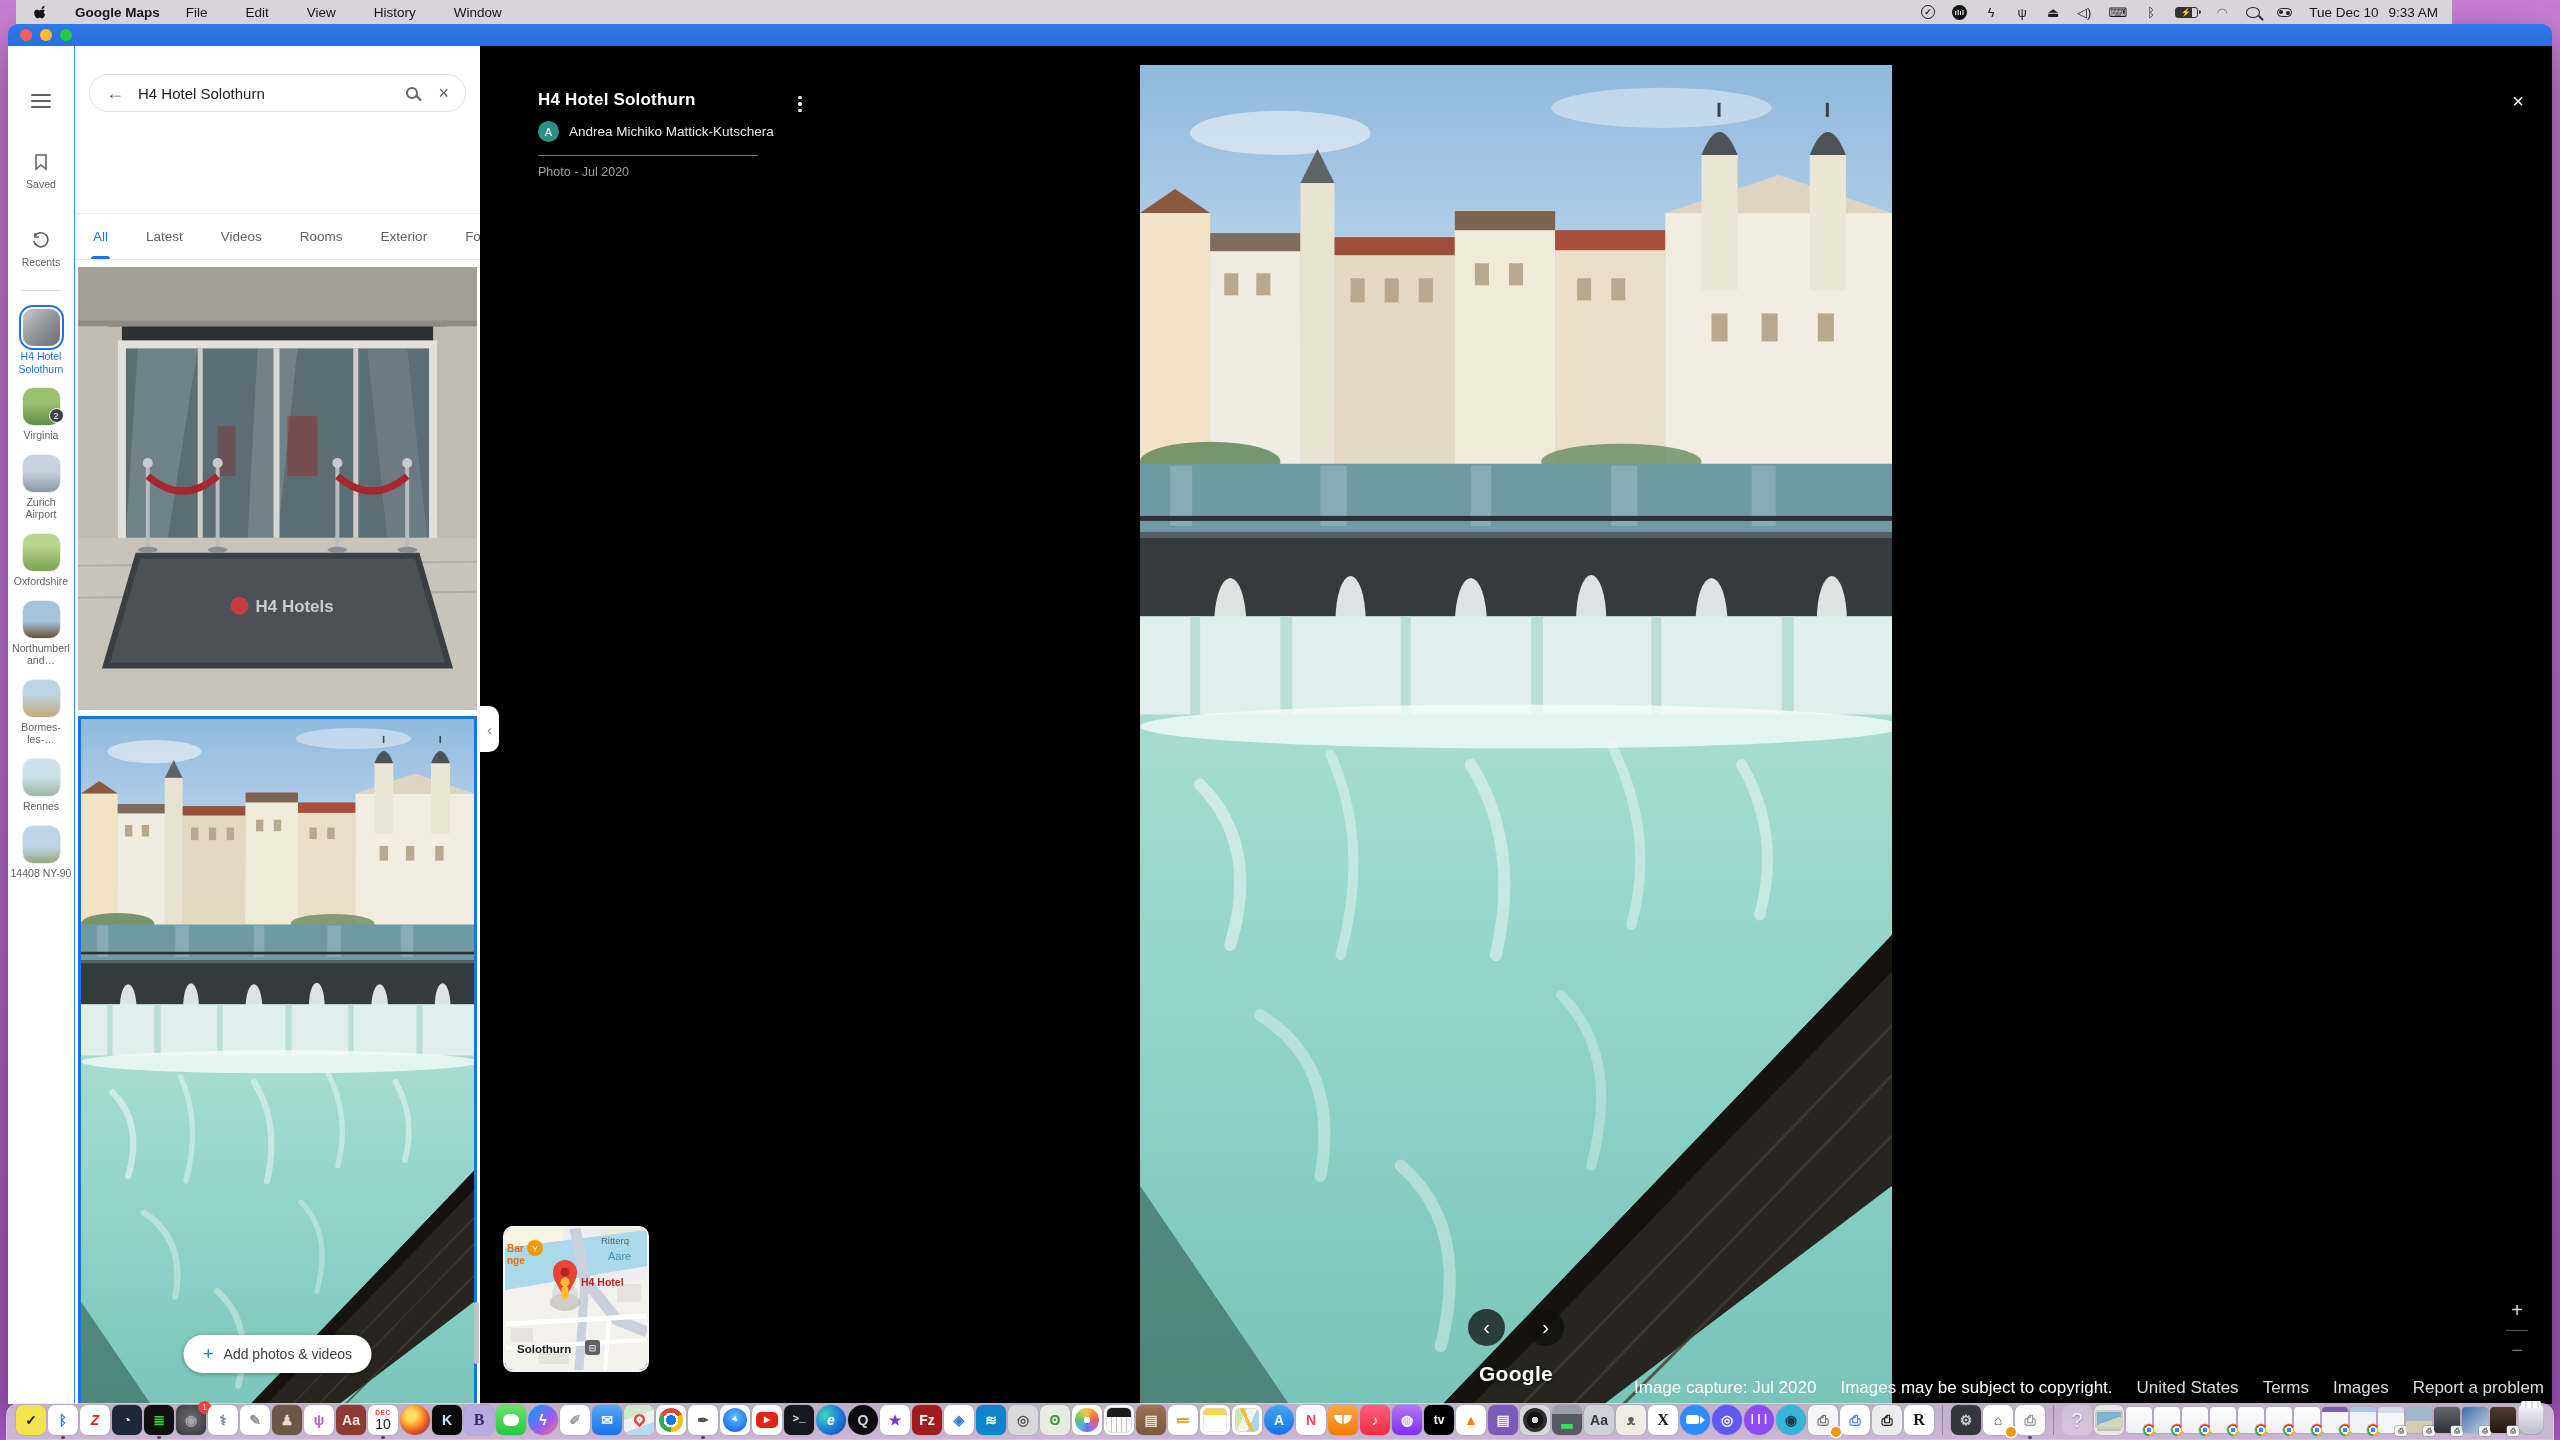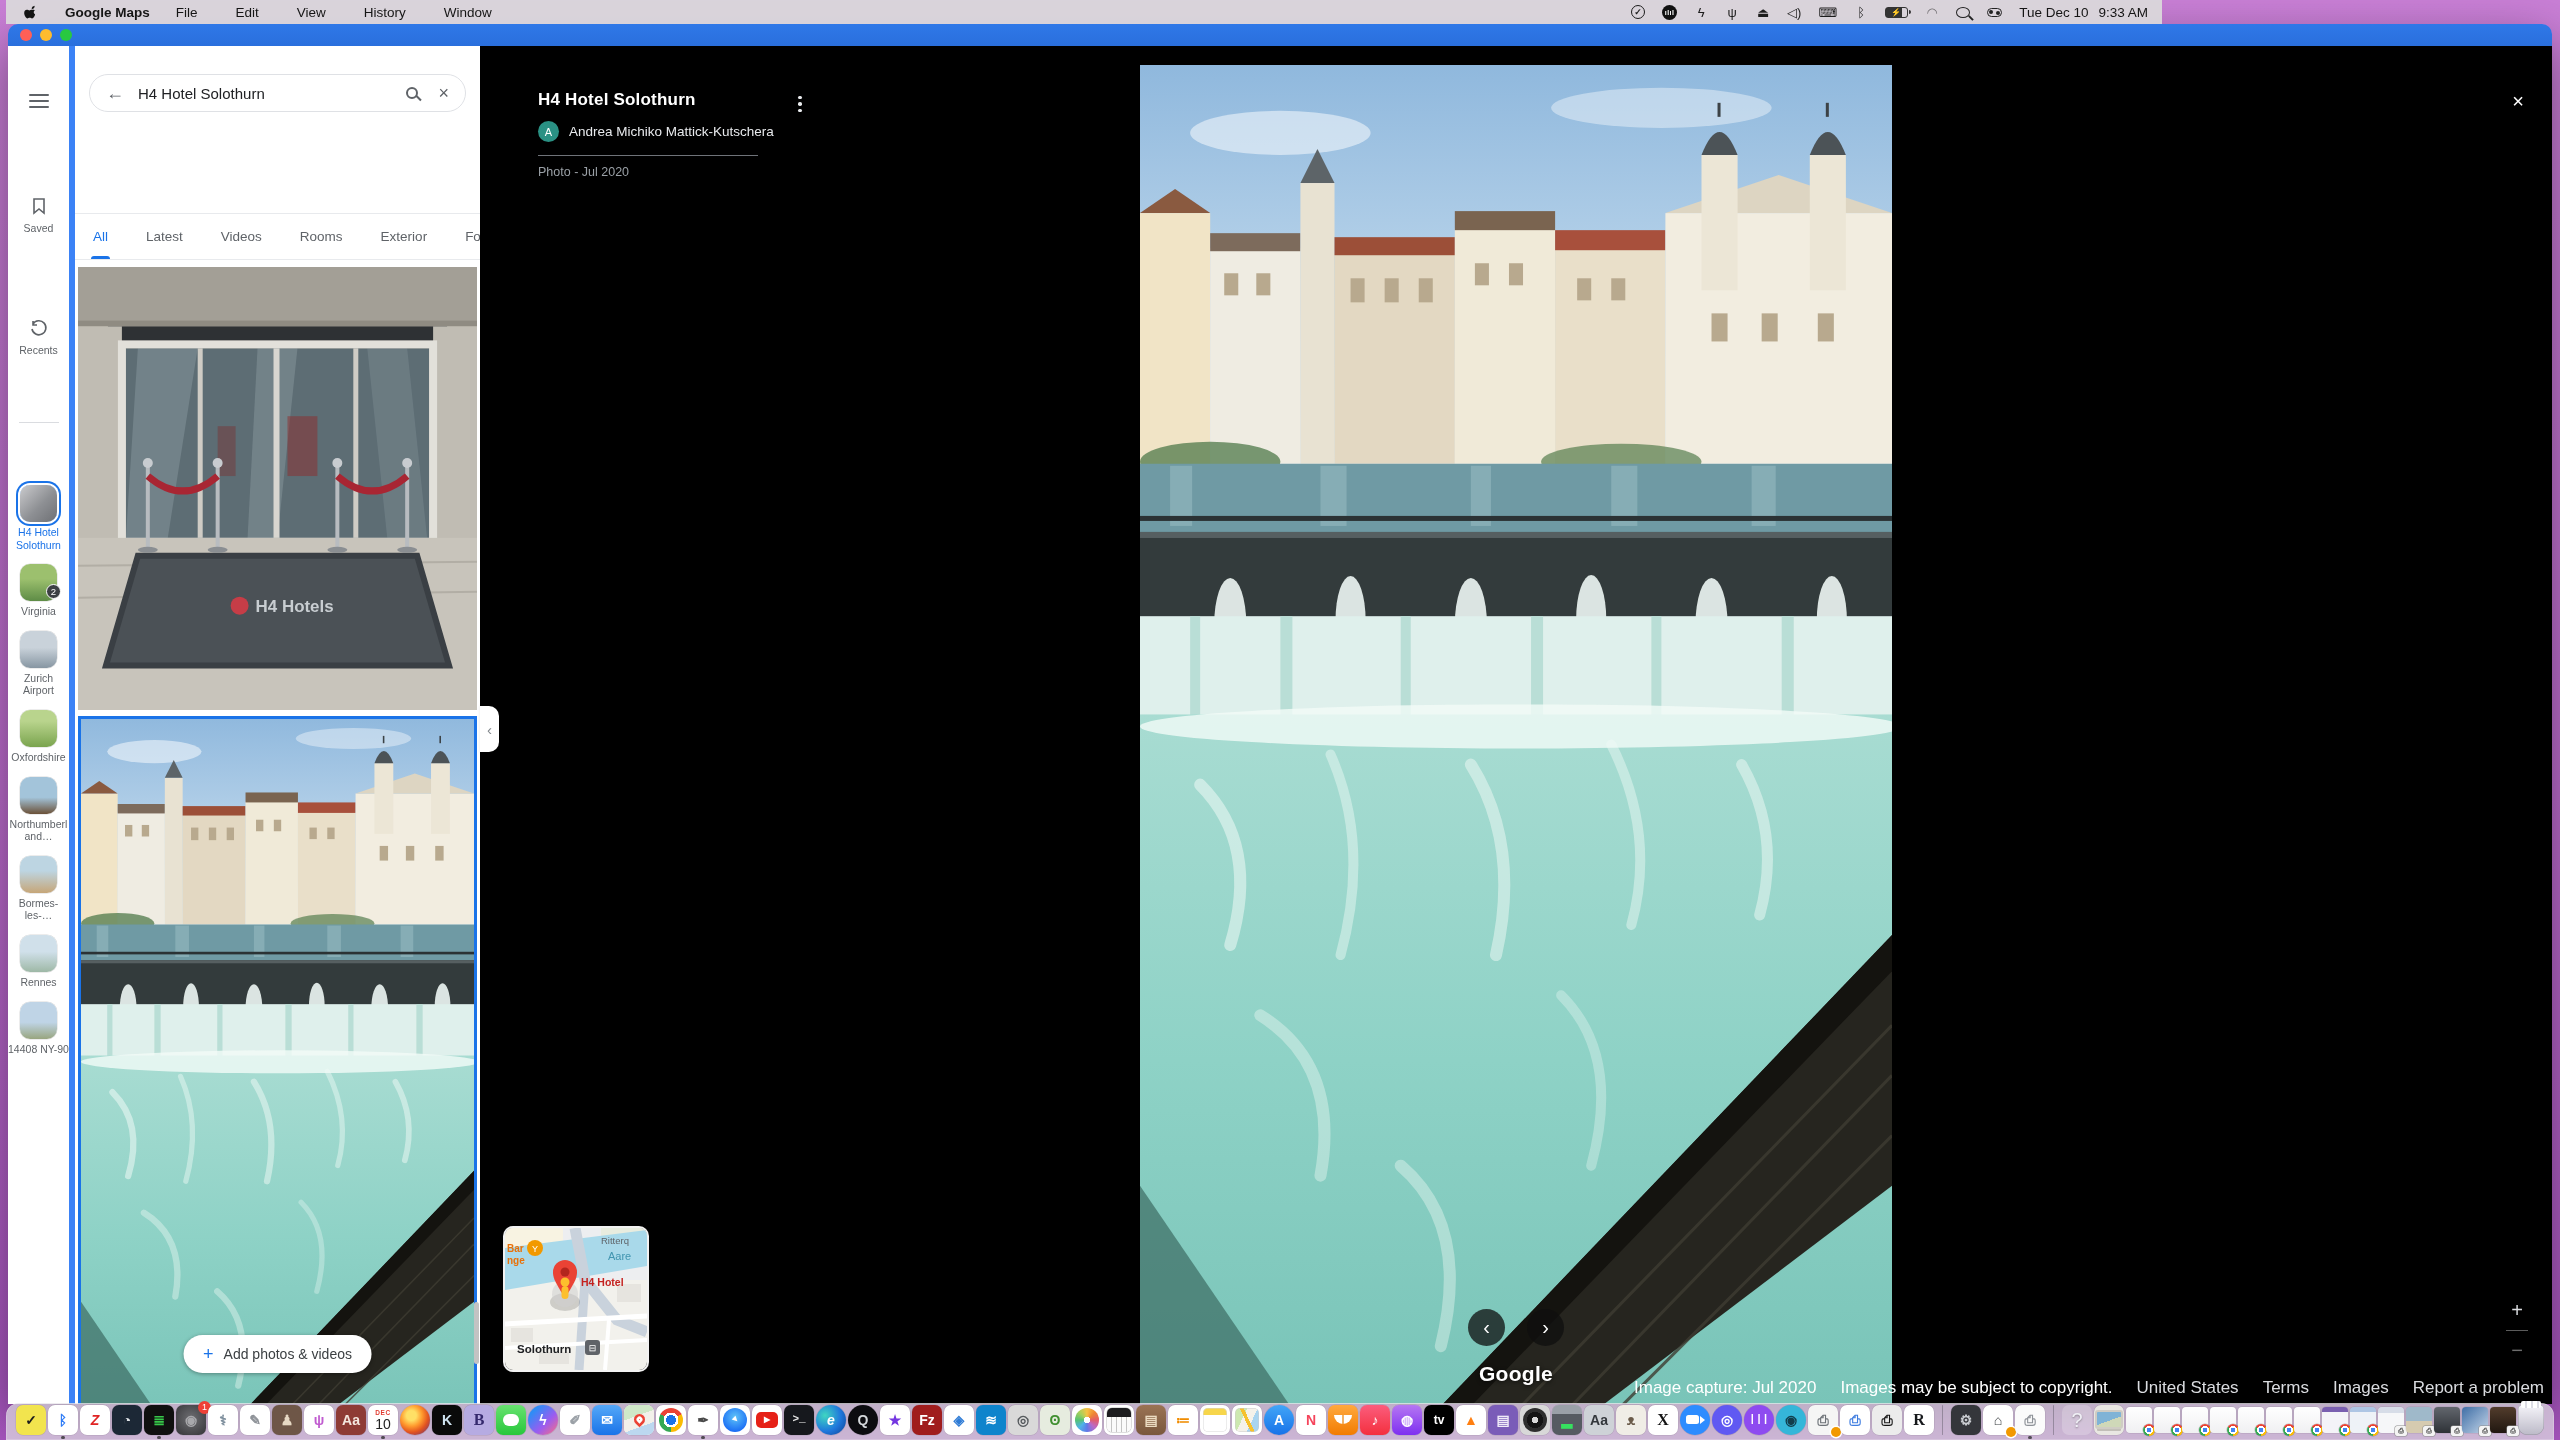--- a/index.html
+++ b/index.html
@@ -1,20 +1,20 @@
 <!DOCTYPE html>
 <html><head>
 <meta charset="utf-8">
 <style>
   * { margin:0; padding:0; box-sizing:border-box; }
   html,body { width:2560px; height:1440px; overflow:hidden; font-family:"Liberation Sans", sans-serif; }
   .desktop { position:absolute; inset:0; background:linear-gradient(180deg,#c97fd6 0%,#bd6cce 55%,#a855c0 100%); }
 
   
-  .menubar { position:absolute; top:0; left:6px; width:2156px; height:24px; background:rgba(218,214,219,.96);
+  .menubar { position:absolute; top:0; left:16px; width:2436px; height:24px; background:rgba(218,214,219,.96);
     display:flex; align-items:center; justify-content:space-between; font-size:13.5px; color:#151515; z-index:60; }
   .mb-left { display:flex; align-items:center; gap:26px; padding-left:18px; }
   .apple-logo { width:15px; height:16px; display:inline-flex; }
   .mb-app { font-weight:700; }
   .mb-menu { cursor:default; }
   .mb-right { display:flex; align-items:center; gap:17px; padding-right:14px; }
   .sicon { display:inline-flex; align-items:center; justify-content:center; min-width:14px; height:16px; font-size:13px; color:#1c1c1c; }
   .s-check { width:14px; height:14px; border:1.5px solid #1c1c1c; border-radius:50%; font-size:9px; font-weight:700; }
   .s-levels { width:15px; height:15px; background:#111; border-radius:50%; color:#fff; font-size:7px; font-weight:700; letter-spacing:.5px; }
   .s-batt { width:23px; height:11px; border:1.5px solid #333; border-radius:3px; position:relative; font-size:8px; background:linear-gradient(90deg,#333 0 75%,transparent 75%); color:#fff; }
@@ -31,22 +31,22 @@
   .window { position:absolute; left:8px; top:24px; width:2544px; height:1380px; border-radius:10px 10px 0 0;
     overflow:hidden; box-shadow:0 18px 50px rgba(0,0,0,.45); }
   .titlebar { height:22px; background:linear-gradient(180deg,#2f78e8,#2a6fdd); display:flex; align-items:center; position:relative; }
   .lights { display:flex; gap:8px; padding-left:12px; }
   .light { width:12px; height:12px; border-radius:50%; }
   .l-red { background:#ff5f57; } .l-yellow { background:#febc2e; } .l-green { background:#28c840; }
   .win-title { position:absolute; left:0; right:0; text-align:center; color:#fff; font-size:13px; }
   .content { position:relative; height:1358px; background:#000; }
 
   
-  .rail { position:absolute; left:0; top:0; width:67px; height:100%; background:#fff; border-right:6px solid #3b82f6; z-index:10;
-    display:flex; flex-direction:column; align-items:center;gap:44px; }
+  .rail { position:absolute; left:0; top:0; width:67px; height:100%; background:#fff; border-right:1px solid #3b82f6; z-index:10;
+    display:flex; flex-direction:column; align-items:center; }
   .hamburger { margin-top:48px; width:20px; cursor:pointer; }
   .hamburger span { display:block; height:2px; background:#5f6368; margin-bottom:4px; border-radius:1px; }
   .rail-btn { margin-top:40px; display:flex; flex-direction:column; align-items:center; gap:6px; color:#5f6368; font-size:10.5px; cursor:pointer; }
   .rail-btn svg { width:20px; height:20px; stroke:#5f6368; fill:none; stroke-width:1.6; }
   .rail-divider { width:40px; height:1px; background:#dadce0; margin:22px 0 18px; }
   .places { display:flex; flex-direction:column; align-items:center; gap:13px; width:100%; }
   .place { display:flex; flex-direction:column; align-items:center; gap:4px; cursor:pointer; width:100%; }
   .pthumb { width:37px; height:37px; border-radius:10px; position:relative; box-shadow:0 0 0 .5px rgba(0,0,0,.15); }
   .place.sel .pthumb { box-shadow:0 0 0 2px #fff, 0 0 0 4px #1a73e8; }
   .plabel { font-size:10.5px; color:#5f6368; text-align:center; line-height:1.2; max-width:62px; word-break:break-word; }

